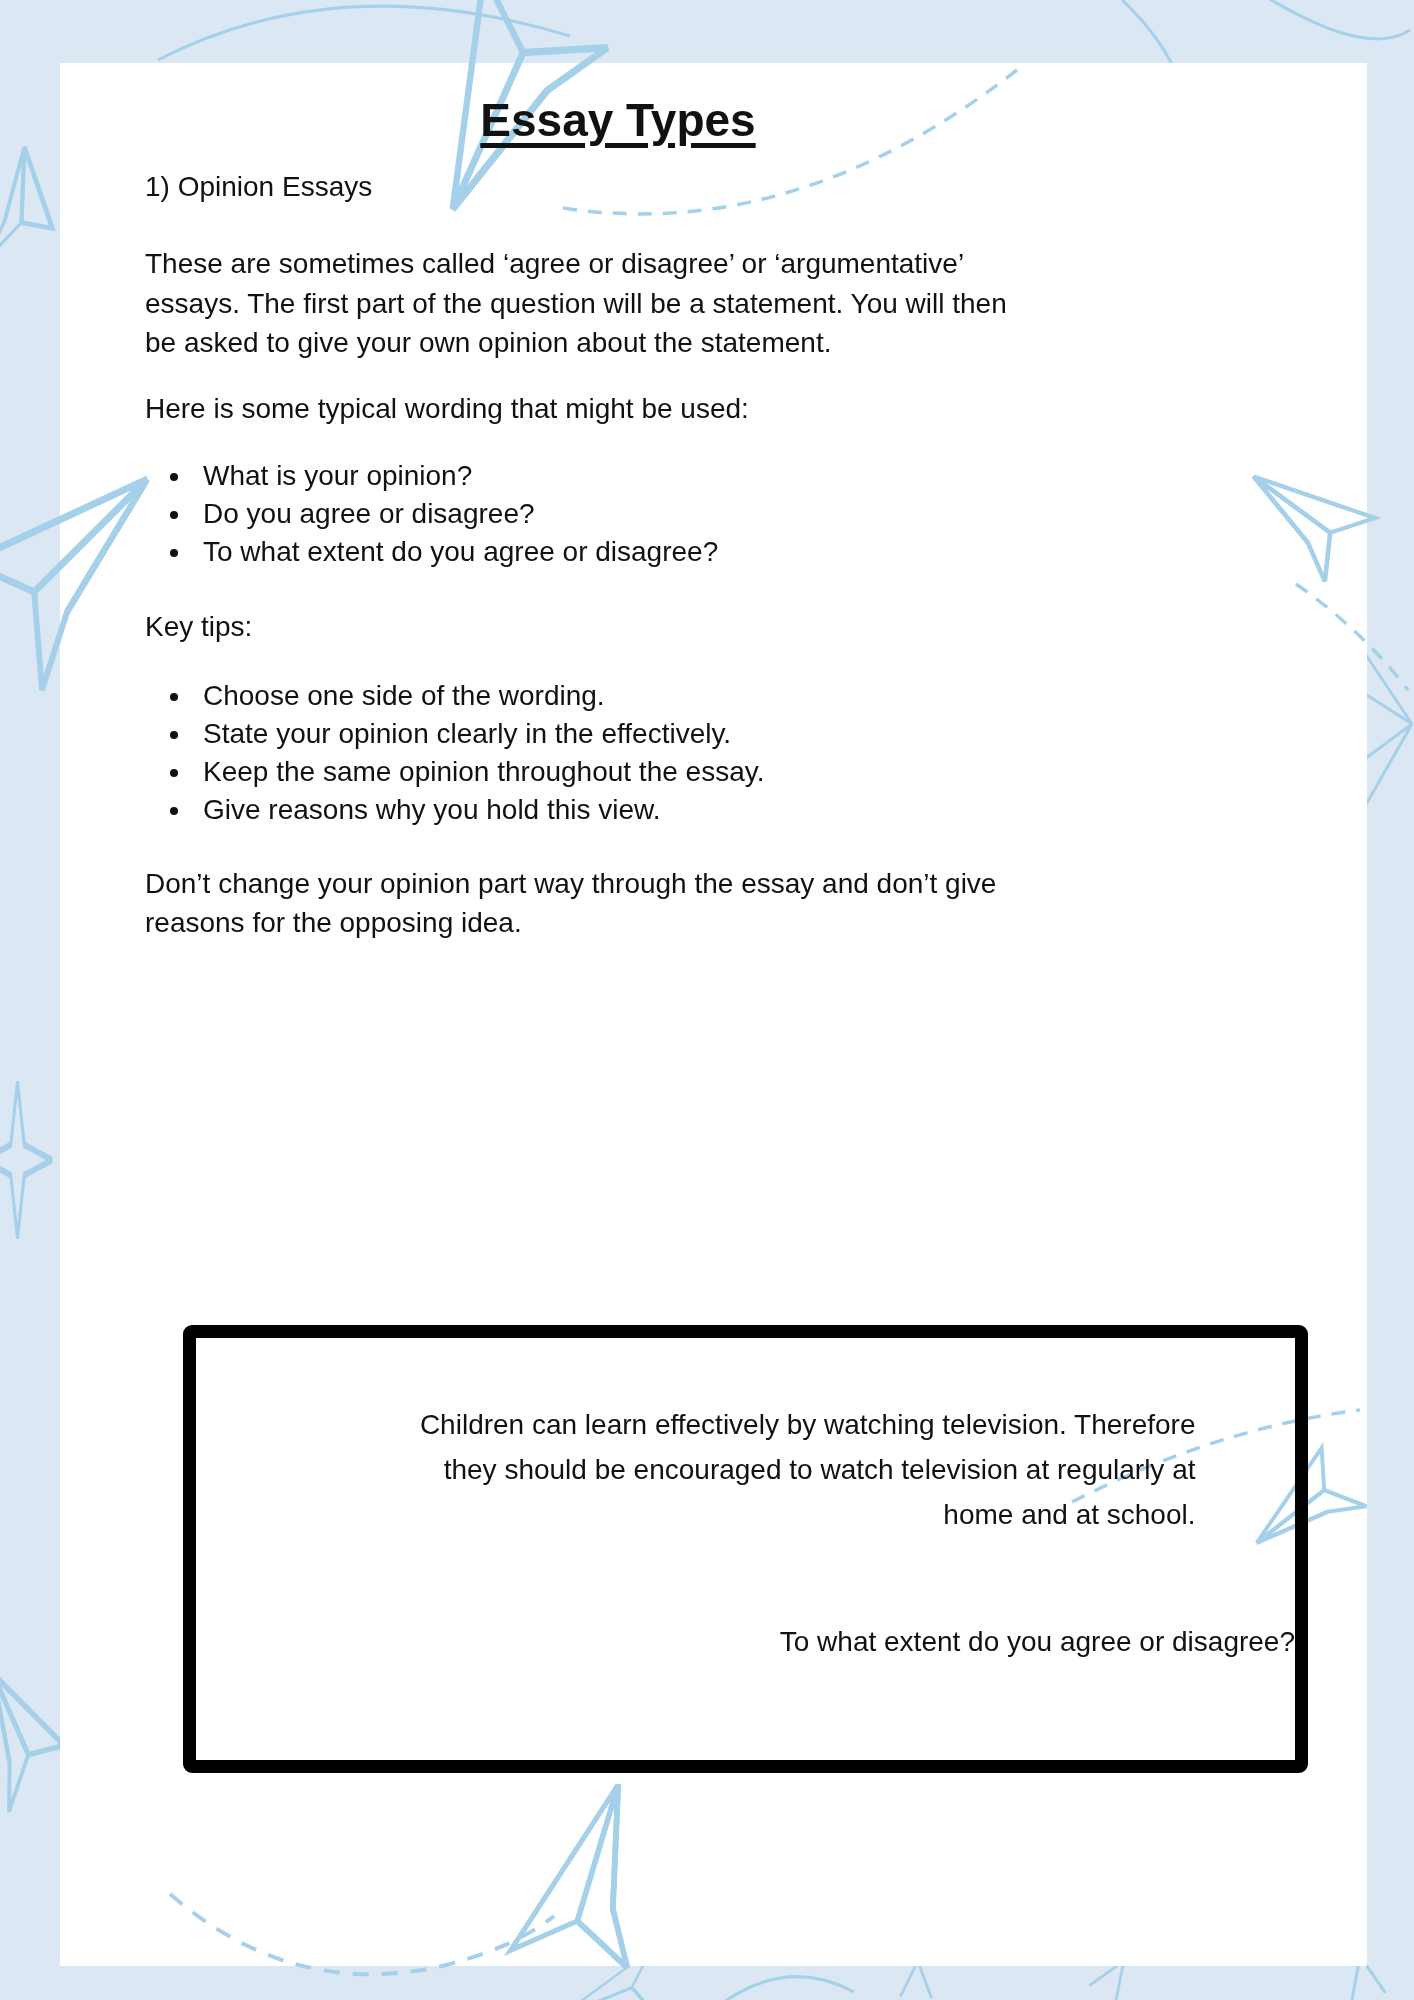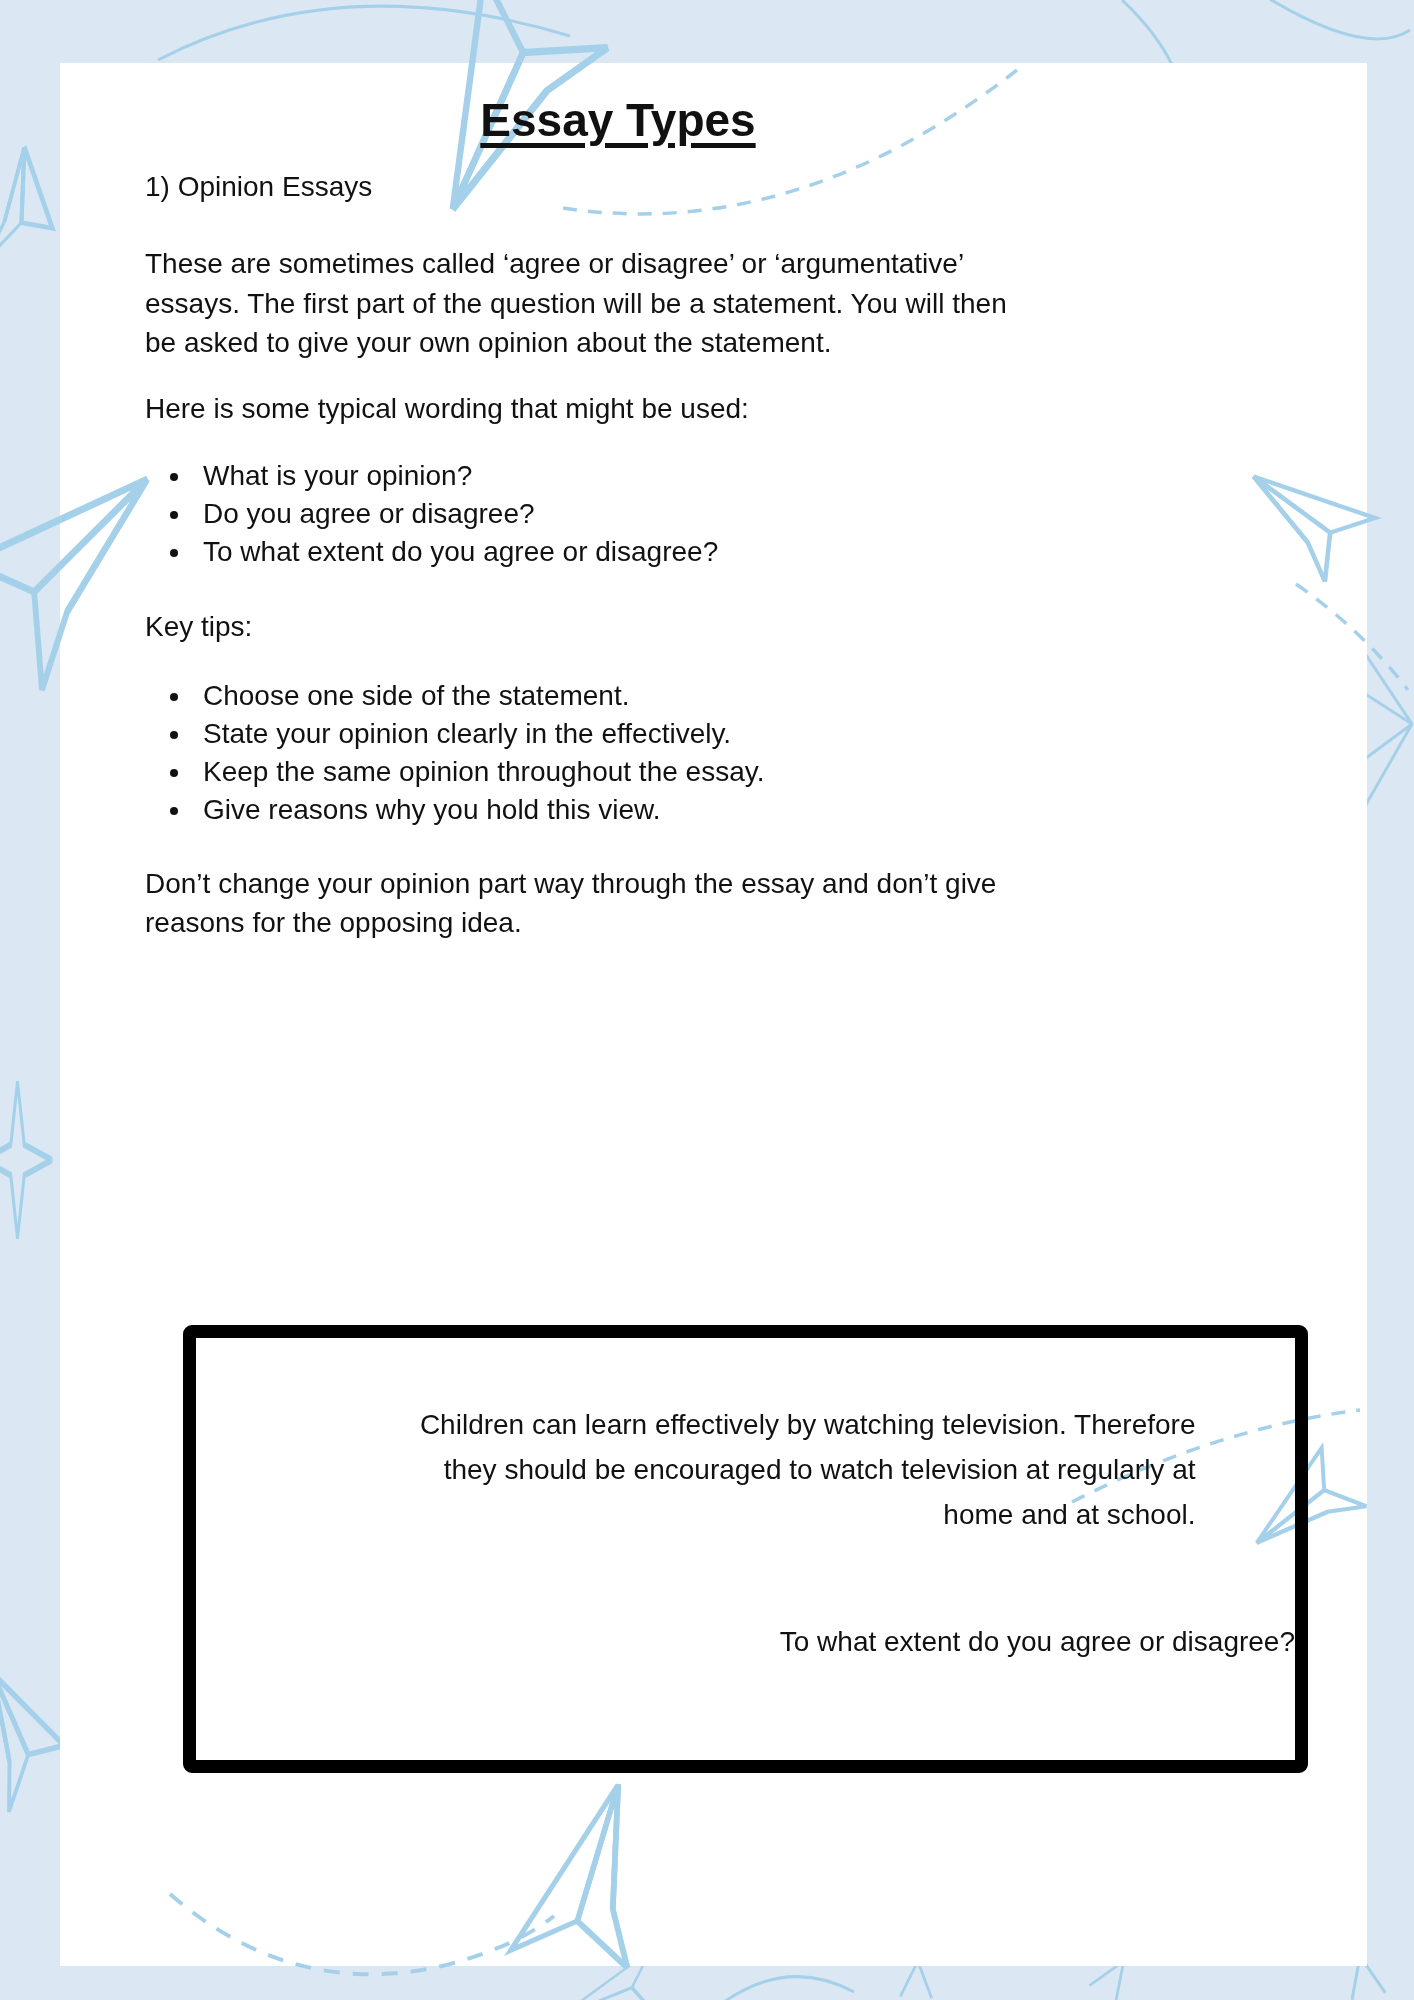--- a/index.html
+++ b/index.html
@@ -228,21 +228,21 @@
 
     <ul class="wording-list">
       <li>What is your opinion?</li>
       <li>Do you agree or disagree?</li>
       <li>To what extent do you agree or disagree?</li>
     </ul>
 
     <p class="key-tips-label">Key tips:</p>
 
     <ul class="key-tips-list">
-      <li>Choose one side of the statement.</li>
+      <li>Choose one side of the wording.</li>
       <li>State your opinion clearly in the effectively.</li>
       <li>Keep the same opinion throughout the essay.</li>
       <li>Give reasons why you hold this view.</li>
     </ul>
 
     <p class="note-2 prewrap">Don’t change your opinion part way through the essay and don’t give
 reasons for the opposing idea.</p>
 
     <div class="example-box">
       <p class="example-statement prewrap">Children can learn effectively by watching television. Therefore

